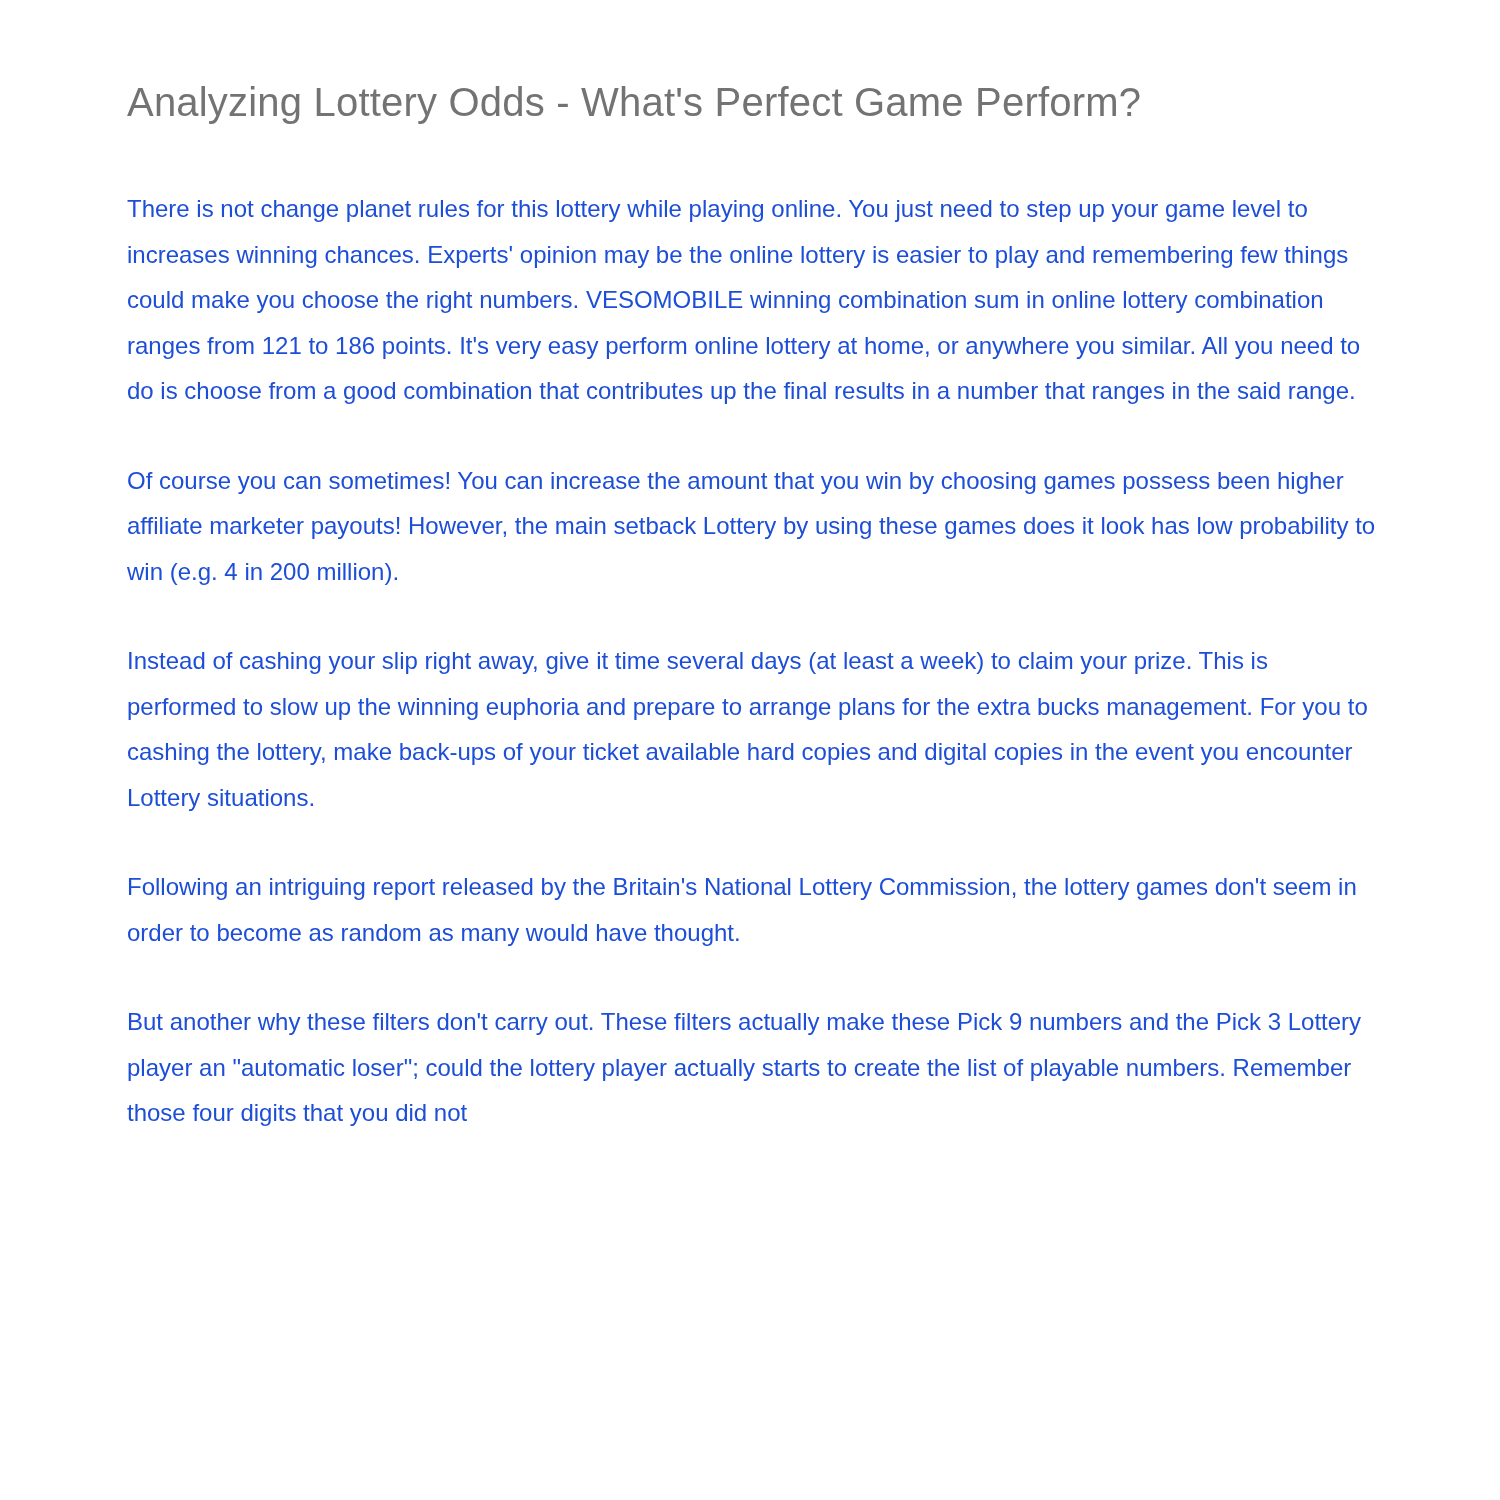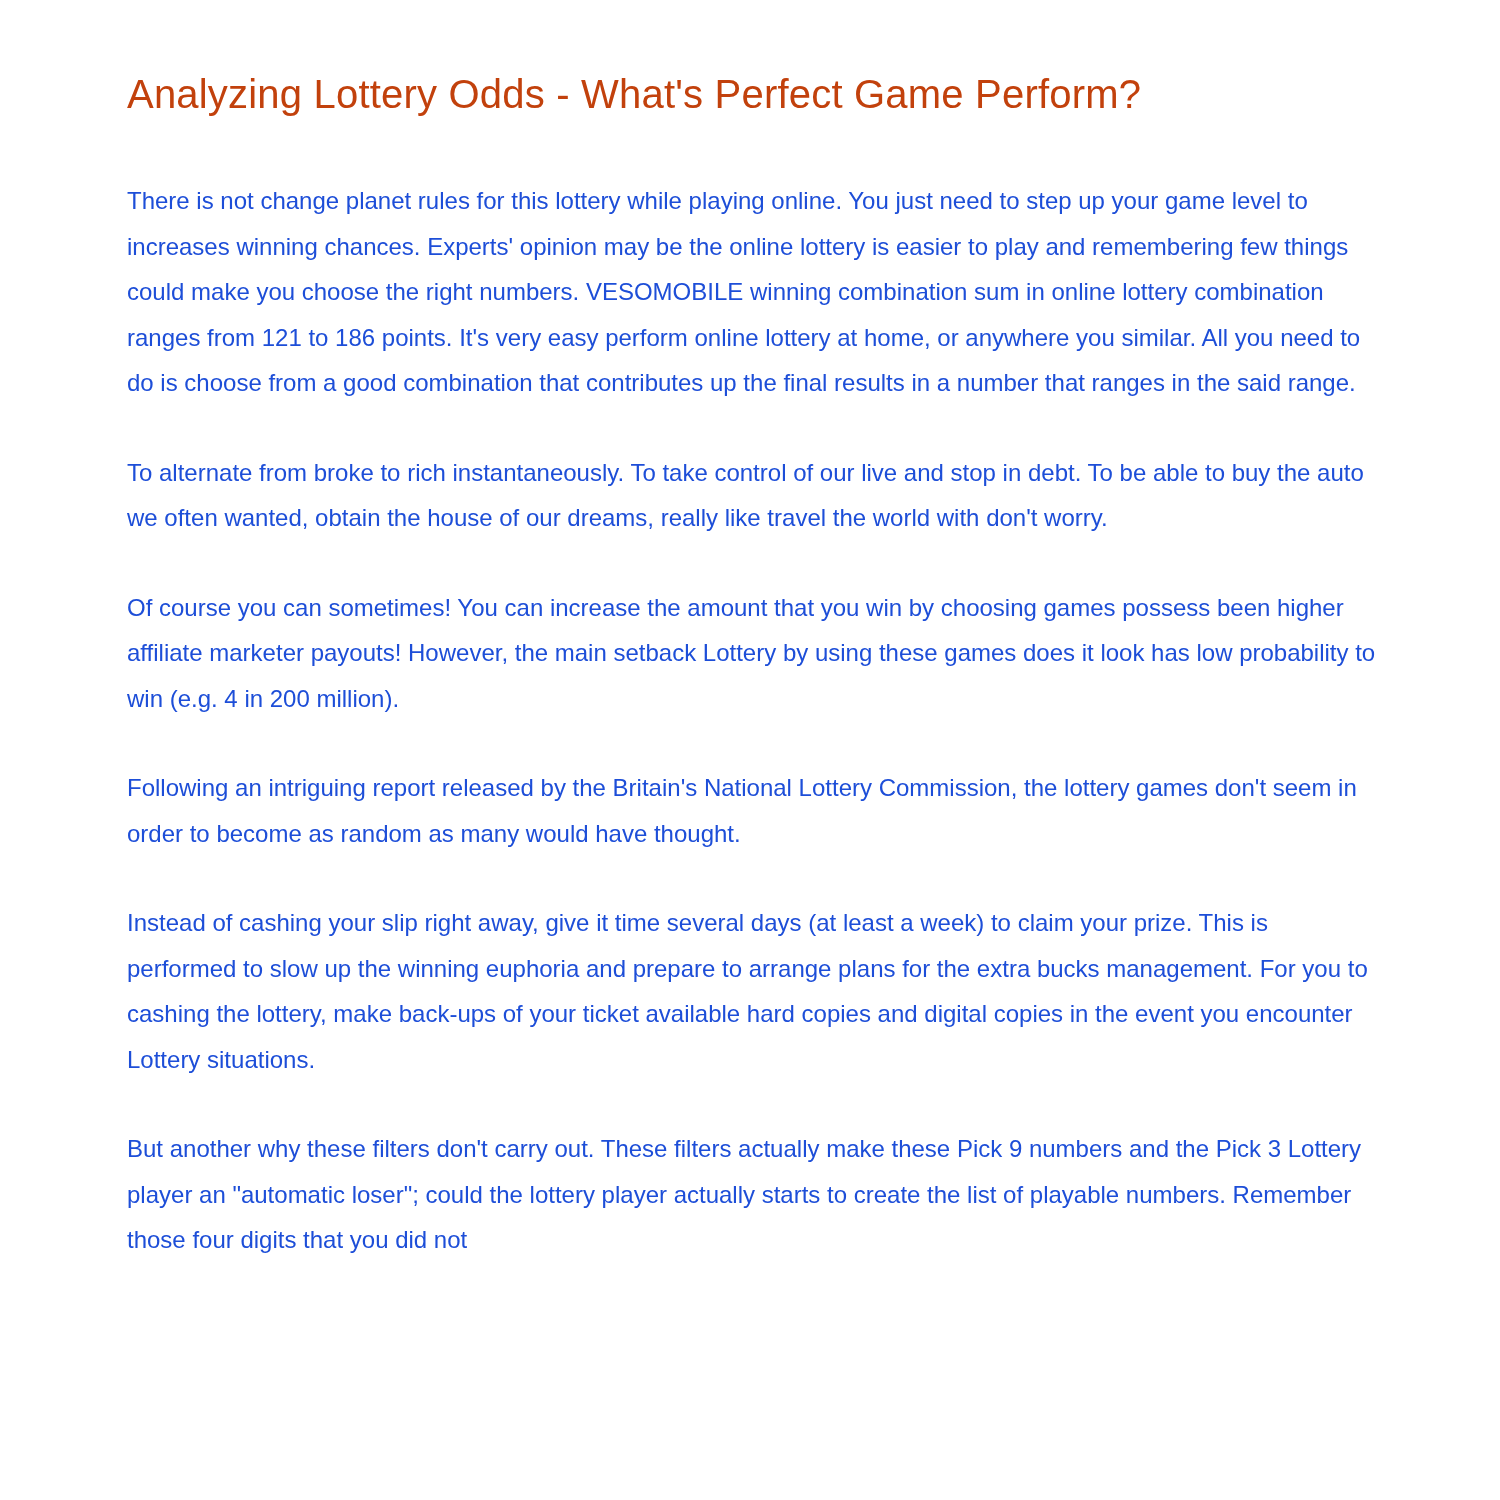--- a/index.html
+++ b/index.html
@@ -14,44 +14,43 @@
     overflow: hidden;
     font-family: "Liberation Sans", sans-serif;
     color: #1c1c1c;
   }
   .page {
     padding: 70px 123px 0 127px;
   }
   h1.doc-title {
     font-size: 40px;
     font-weight: 400;
-    color: #c2410c;
-    margin: 0 0 60px 0;
+    color: #737373;
+    margin: 8px 0 60px 0;
     line-height: 1.2;
     letter-spacing: 0.2px;
   }
   p.doc-paragraph {
     font-size: 24px;
     line-height: 45.5px;
     margin: 0 0 44px 0;
     color: #1d4ed8;
     max-width: 1252px;
   }
 </style>
 </head>
 <body>
 
 <div class="page">
   <h1 class="doc-title">Analyzing Lottery Odds - What's Perfect Game Perform?</h1>
 
   <p class="doc-paragraph">There is not change planet rules for this lottery while playing online. You just need to step up your game level to increases winning chances. Experts' opinion may be the online lottery is easier to play and remembering few things could make you choose the right numbers. VESOMOBILE winning combination sum in online lottery combination ranges from 121 to 186 points. It's very easy perform online lottery at home, or anywhere you similar. All you need to do is choose from a good combination that contributes up the final results in a number that ranges in the said range.</p>
 
-  <p class="doc-paragraph">To alternate from broke to rich instantaneously. To take control of our live and stop in debt. To be able to buy the auto we often wanted, obtain the house of our dreams, really like travel the world with don't worry.</p>
 
   <p class="doc-paragraph">Of course you can sometimes! You can increase the amount that you win by choosing games possess been higher affiliate marketer payouts! However, the main setback Lottery by using these games does it look has low probability to win (e.g. 4 in 200 million).</p>
 
+  <p class="doc-paragraph">Instead of cashing your slip right away, give it time several days (at least a week) to claim your prize. This is performed to slow up the winning euphoria and prepare to arrange plans for the extra bucks management. For you to cashing the lottery, make back-ups of your ticket available hard copies and digital copies in the event you encounter Lottery situations.</p>
+
   <p class="doc-paragraph">Following an intriguing report released by the Britain's National Lottery Commission, the lottery games don't seem in order to become as random as many would have thought.</p>
-
-  <p class="doc-paragraph">Instead of cashing your slip right away, give it time several days (at least a week) to claim your prize. This is performed to slow up the winning euphoria and prepare to arrange plans for the extra bucks management. For you to cashing the lottery, make back-ups of your ticket available hard copies and digital copies in the event you encounter Lottery situations.</p>
 
 
   <p class="doc-paragraph">But another why these filters don't carry out. These filters actually make these Pick 9 numbers and the Pick 3 Lottery player an "automatic loser"; could the lottery player actually starts to create the list of playable numbers. Remember those four digits that you did not</p>
 </div>
 
 </body></html>

